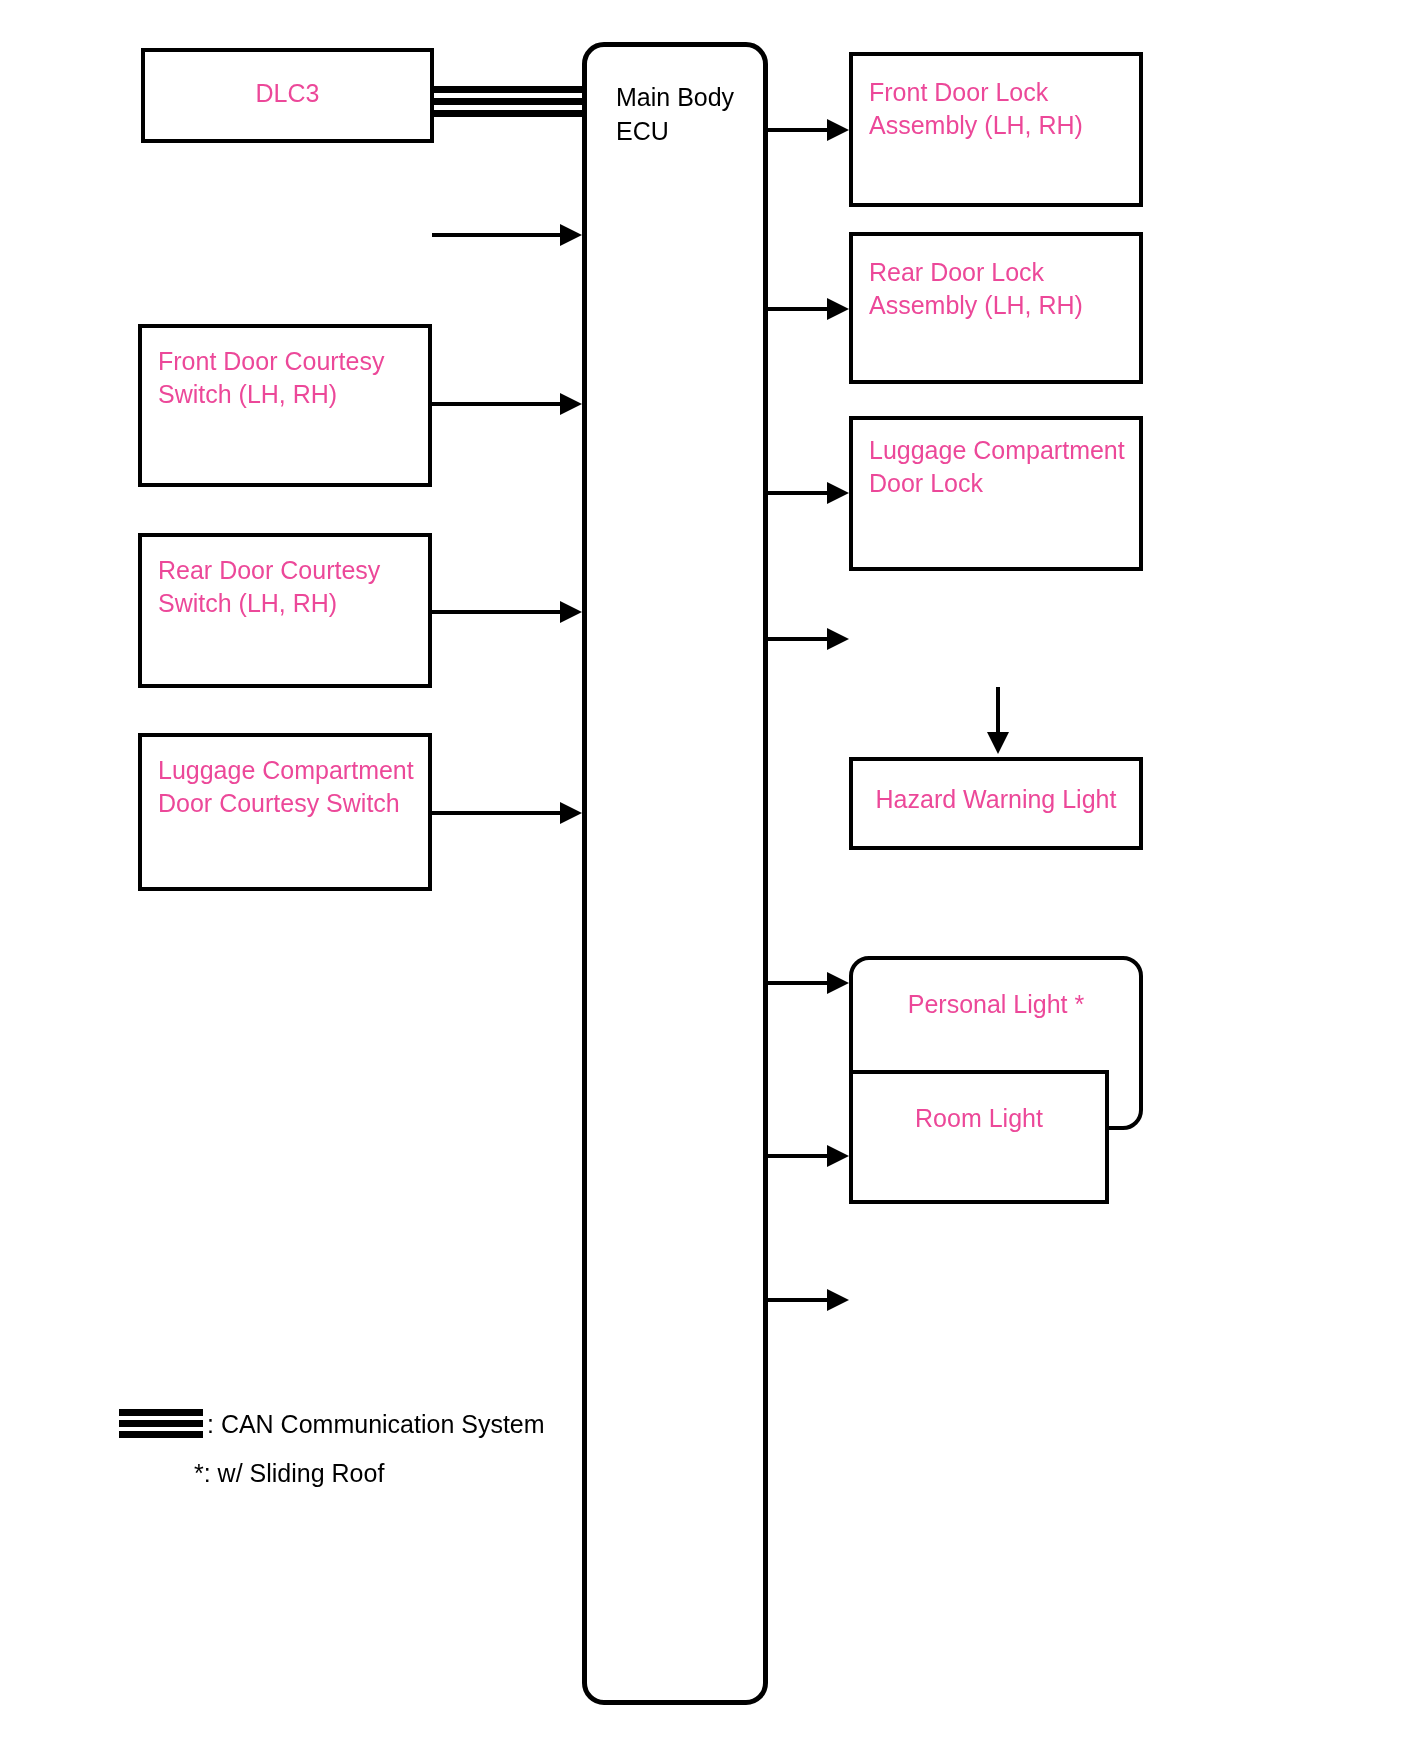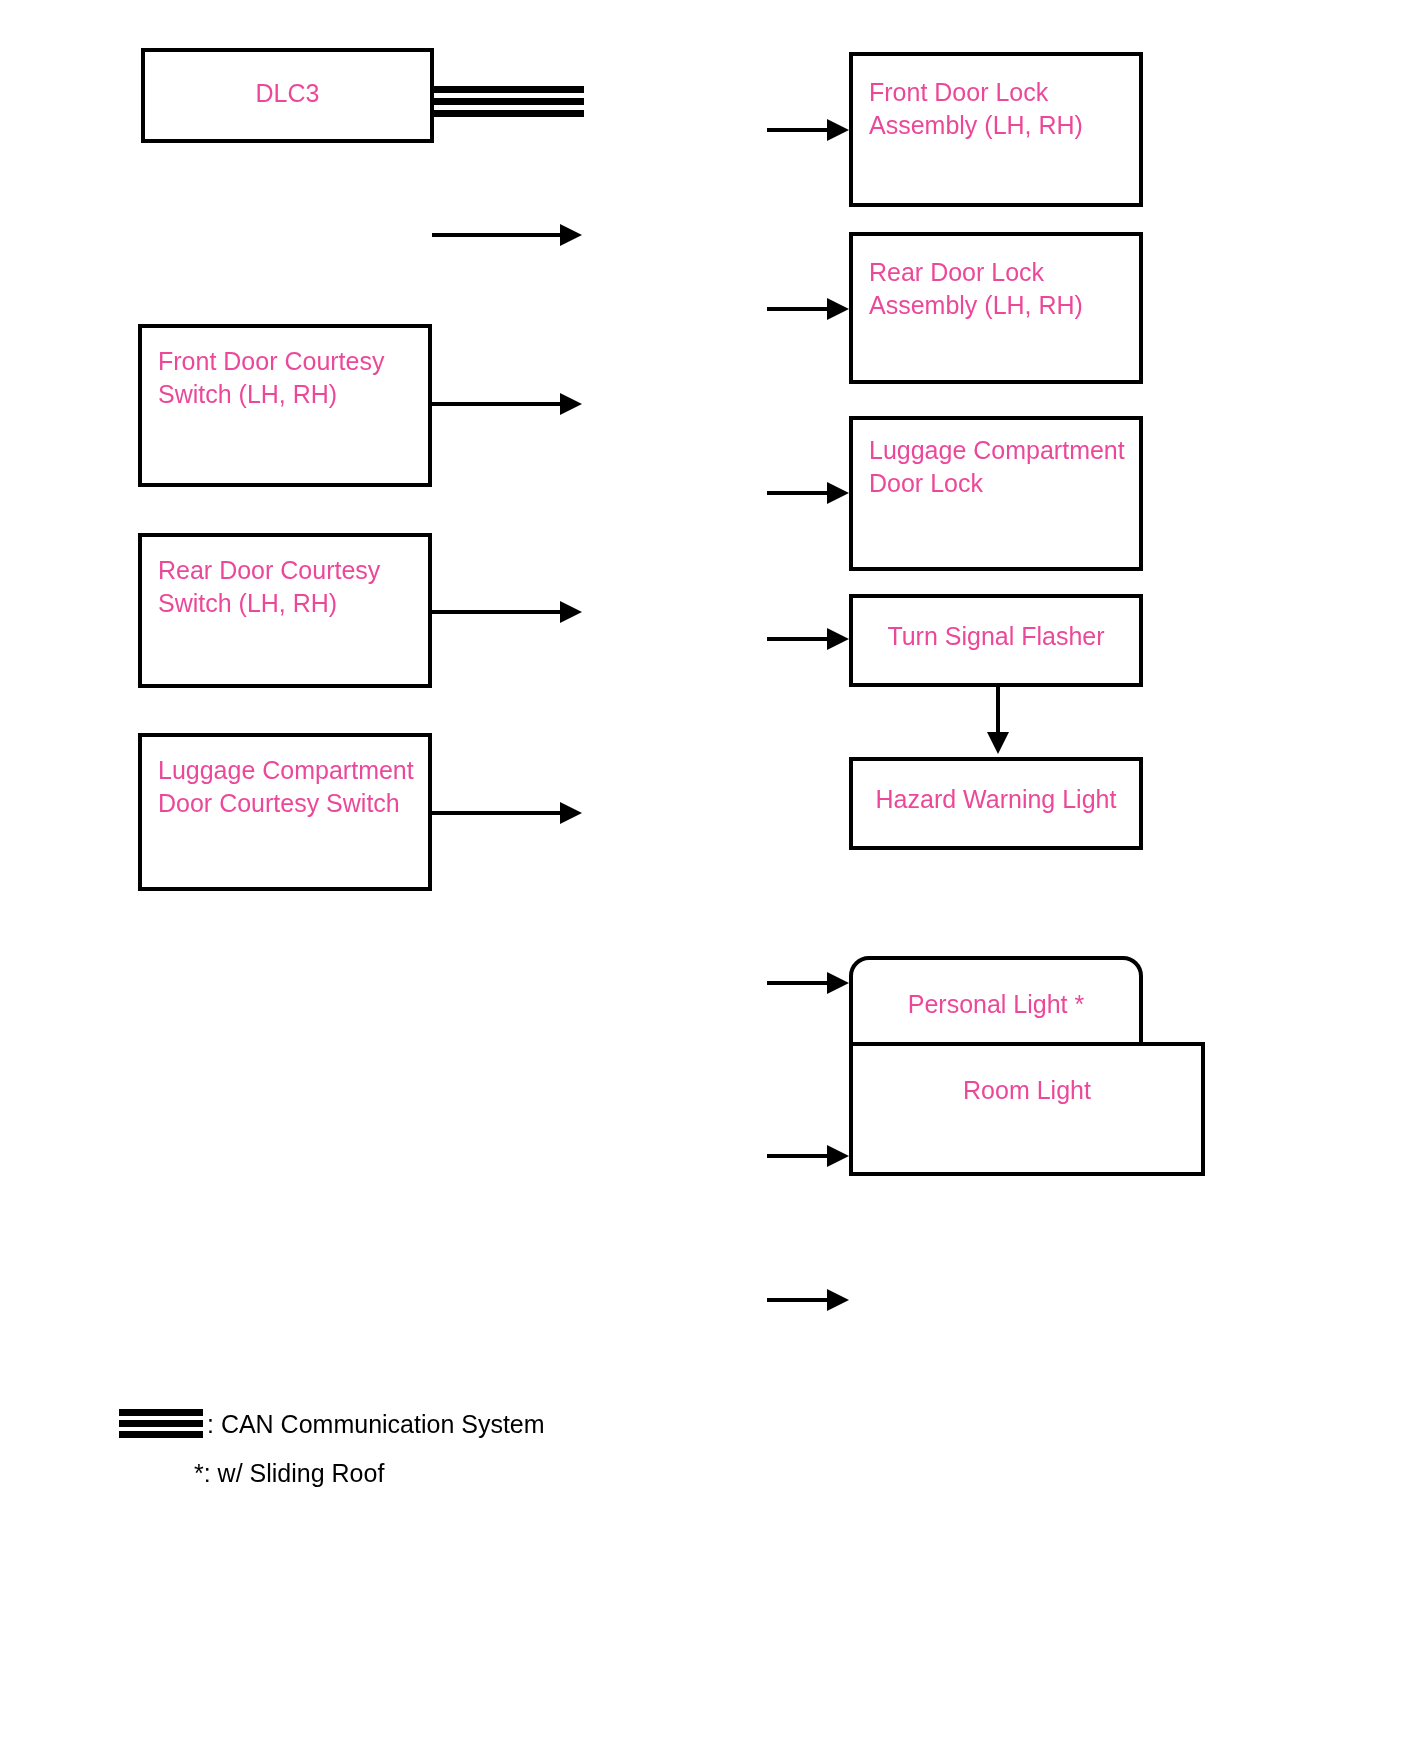--- a/index.html
+++ b/index.html
@@ -134,20 +134,24 @@
     color: #000000;
     font-size: 25px;
     white-space: pre;
   }
 </style>
 </head>
 <body>
 
 <div id="stage">
 
+  <div id="ecu" style="left:582px; top:42px; width:186px; height:1663px;">
+    <div class="ecu-label">Main Body
+ECU</div>
+  </div>
 
   <div class="node align-center" style="left:141px; top:48px; width:293px; height:95px;">
     <div class="label" style="top:25px;">DLC3</div>
   </div>
 
   <div class="can-bus" style="left:432px; top:86px; width:152px; height:31px;">
     <div class="bar" style="top:0px;"></div>
     <div class="bar" style="top:12px;"></div>
     <div class="bar" style="top:24px;"></div>
   </div>
@@ -190,40 +194,37 @@
   <div class="hline" style="left:767px; top:307px; width:60px;"></div>
   <div class="arrow-right" style="left:827px; top:298px;"></div>
 
   <div class="node align-left" style="left:849px; top:416px; width:294px; height:155px;">
     <div class="label" style="top:14px;">Luggage Compartment
 Door Lock</div>
   </div>
   <div class="hline" style="left:767px; top:491px; width:60px;"></div>
   <div class="arrow-right" style="left:827px; top:482px;"></div>
 
-  <div class="node align-center" style="left:849px; top:594px; width:294px; height:93px;">
-    <div class="label" style="top:22px;">Turn Signal Flasher</div>
-  </div>
   <div class="hline" style="left:767px; top:637px; width:60px;"></div>
   <div class="arrow-right" style="left:827px; top:628px;"></div>
 
   <div class="vline" style="left:996px; top:687px; height:52px;"></div>
   <div class="arrow-down" style="left:987px; top:732px;"></div>
 
   <div class="node align-center" style="left:849px; top:757px; width:294px; height:93px;">
     <div class="label" style="top:22px;">Hazard Warning Light</div>
   </div>
 
   <div class="node align-center" style="left:849px; top:956px; width:294px; height:174px;border-radius:20px;">
     <div class="label" style="top:28px;">Personal Light *</div>
   </div>
   <div class="hline" style="left:767px; top:981px; width:60px;"></div>
   <div class="arrow-right" style="left:827px; top:972px;"></div>
 
-  <div class="node align-center" style="left:849px; top:1042px; width:356px; height:134px;">
+  <div class="node align-center" style="left:849px; top:1070px; width:260px; height:134px;">
     <div class="label" style="top:28px;">Room Light</div>
   </div>
   <div class="hline" style="left:767px; top:1154px; width:60px;"></div>
   <div class="arrow-right" style="left:827px; top:1145px;"></div>
 
   <div class="hline" style="left:767px; top:1298px; width:60px;"></div>
   <div class="arrow-right" style="left:827px; top:1289px;"></div>
 
   <div class="legend-row" style="left:119px; top:1397px;margin-top:12px;">
     <span class="legend-swatch">

